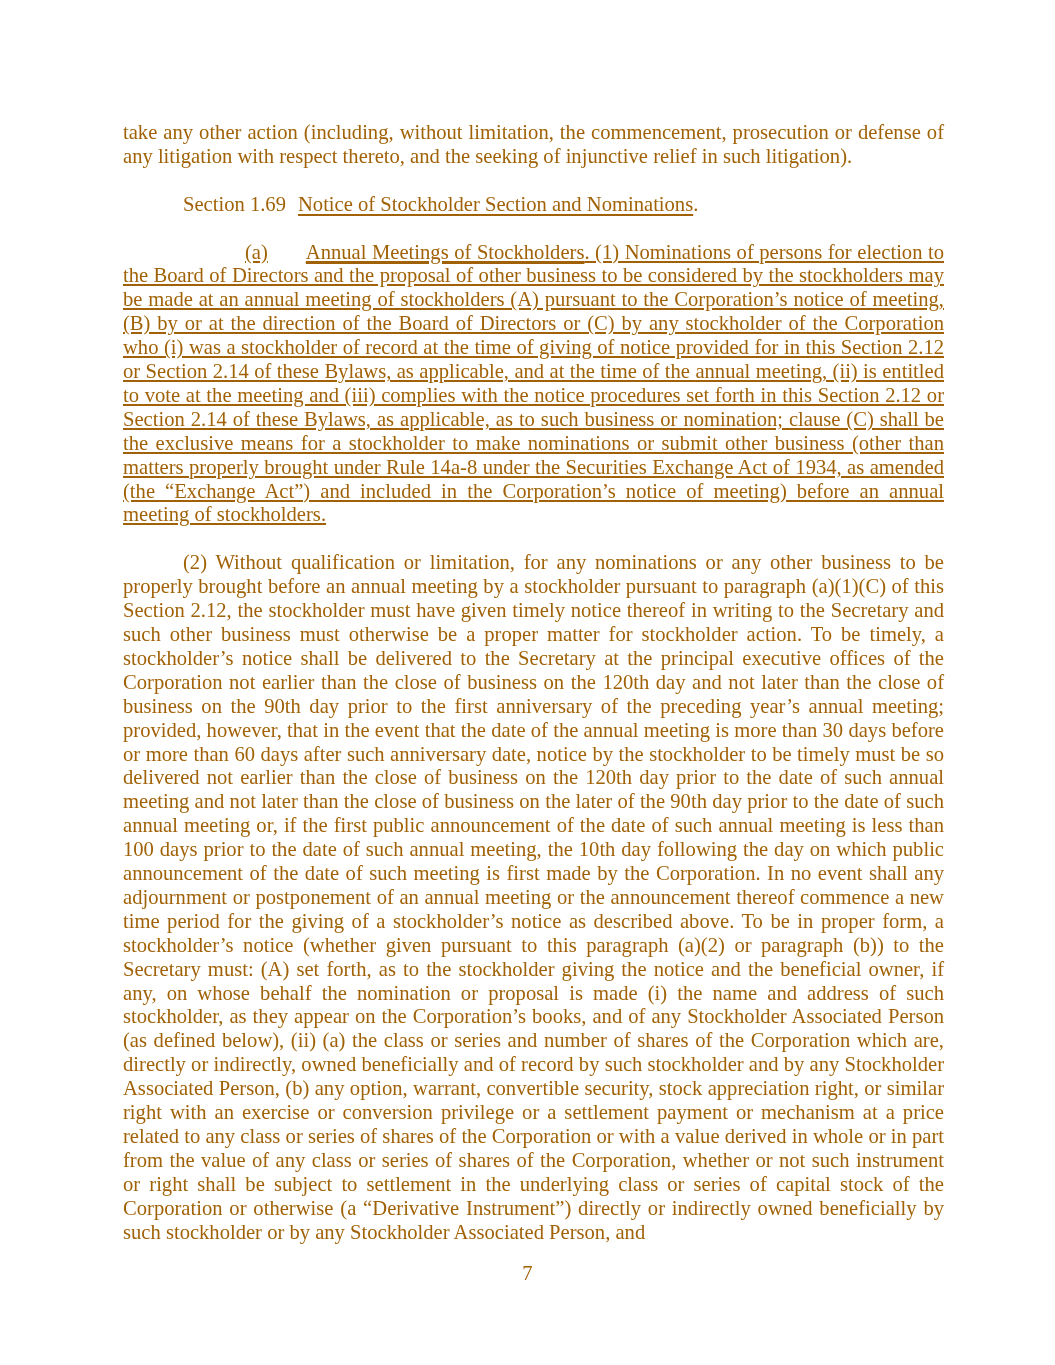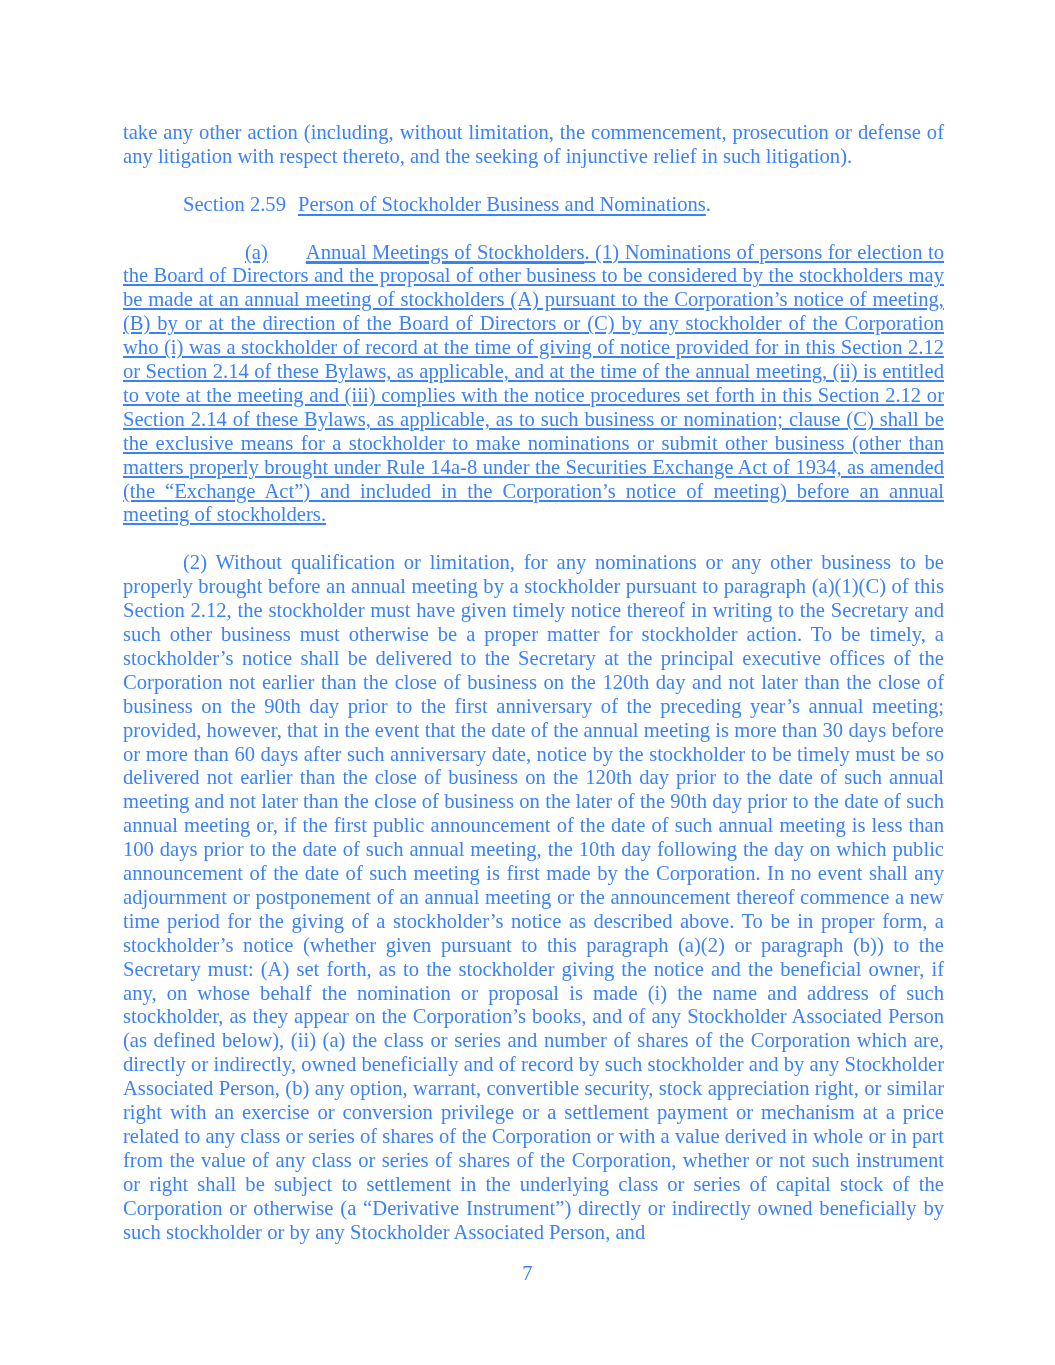--- a/index.html
+++ b/index.html
@@ -7,21 +7,21 @@
     padding: 0;
     background: #e8e8e8;
   }
   .page {
     position: relative;
     width: 1055px;
     height: 1365px;
     background: #ffffff;
     overflow: hidden;
     font-family: "Liberation Serif", serif;
-    color: #3b82f6;
+    color: #a16207;
   }
   .content {
     position: absolute;
     left: 123px;
     top: 121px;
     width: 821px;
     font-size: 20.6px;
     line-height: 23.9px;
     text-align: justify;
   }
@@ -67,21 +67,21 @@
   }
 </style>
 </head>
 <body>
 
 <div class="page">
   <div class="content">
 
     <p class="para-cont">take any other action (including, without limitation, the commencement, prosecution or defense of any litigation with respect thereto, and the seeking of injunctive relief in such litigation).</p>
 
-    <p class="para-heading"><span>Section 2.59</span><span class="tab-sp-heading"></span><span class="underline">Person of Stockholder Business and Nominations</span><span>.</span></p>
+    <p class="para-heading"><span>Section 1.69</span><span class="tab-sp-heading"></span><span class="underline">Notice of Stockholder Section and Nominations</span><span>.</span></p>
 
     <p class="para-a"><span>(a)</span><span class="tab-sp-a"></span><span class="underline">Annual Meetings of Stockholders</span><span>.  (1) Nominations of persons for election to the Board of Directors and the proposal of other business to be considered by the stockholders may be made at an annual meeting of stockholders (A) pursuant to the Corporation’s notice of meeting, (B) by or at the direction of the Board of Directors or (C) by any stockholder of the Corporation who (i) was a stockholder of record at the time of giving of notice provided for in this Section 2.12 or Section 2.14 of these Bylaws, as applicable, and at the time of the annual meeting, (ii) is entitled to vote at the meeting and (iii) complies with the notice procedures set forth in this Section 2.12 or Section 2.14 of these Bylaws, as applicable, as to such business or nomination; clause (C) shall be the exclusive means for a stockholder to make nominations or submit other business (other than matters properly brought under Rule 14a-8 under the Securities Exchange Act of 1934, as amended (the “Exchange Act”) and included in the Corporation’s notice of meeting) before an annual meeting of stockholders.</span></p>
 
     <p class="para-2">(2)  Without qualification or limitation, for any nominations or any other business to be properly brought before an annual meeting by a stockholder pursuant to paragraph (a)(1)(C) of this Section 2.12, the stockholder must have given timely notice thereof in writing to the Secretary and such other business must otherwise be a proper matter for stockholder action. To be timely, a stockholder’s notice shall be delivered to the Secretary at the principal executive offices of the Corporation not earlier than the close of business on the 120th day and not later than the close of business on the 90th day prior to the first anniversary of the preceding year’s annual meeting; provided, however, that in the event that the date of the annual meeting is more than 30 days before or more than 60 days after such anniversary date, notice by the stockholder to be timely must be so delivered not earlier than the close of business on the 120th day prior to the date of such annual meeting and not later than the close of business on the later of the 90th day prior to the date of such annual meeting or, if the first public announcement of the date of such annual meeting is less than 100 days prior to the date of such annual meeting, the 10th day following the day on which public announcement of the date of such meeting is first made by the Corporation.  In no event shall any adjournment or postponement of an annual meeting or the announcement thereof commence a new time period for the giving of a stockholder’s notice as described above. To be in proper form, a stockholder’s notice (whether given pursuant to this paragraph (a)(2) or paragraph (b)) to the Secretary must: (A) set forth, as to the stockholder giving the notice and the beneficial owner, if any, on whose behalf the nomination or proposal is made (i) the name and address of such stockholder, as they appear on the Corporation’s books, and of any Stockholder Associated Person (as defined below), (ii) (a) the class or series and number of shares of the Corporation which are, directly or indirectly, owned beneficially and of record by such stockholder and by any Stockholder Associated Person, (b) any option, warrant, convertible security, stock appreciation right, or similar right with an exercise or conversion privilege or a settlement payment or mechanism at a price related to any class or series of shares of the Corporation or with a value derived in whole or in part from the value of any class or series of shares of the Corporation, whether or not such instrument or right shall be subject to settlement in the underlying class or series of capital stock of the Corporation or otherwise (a “Derivative Instrument”) directly or indirectly owned beneficially by such stockholder or by any Stockholder Associated Person, and</p>
 
   </div>
 
   <div class="page-number">7</div>
 </div>
 

